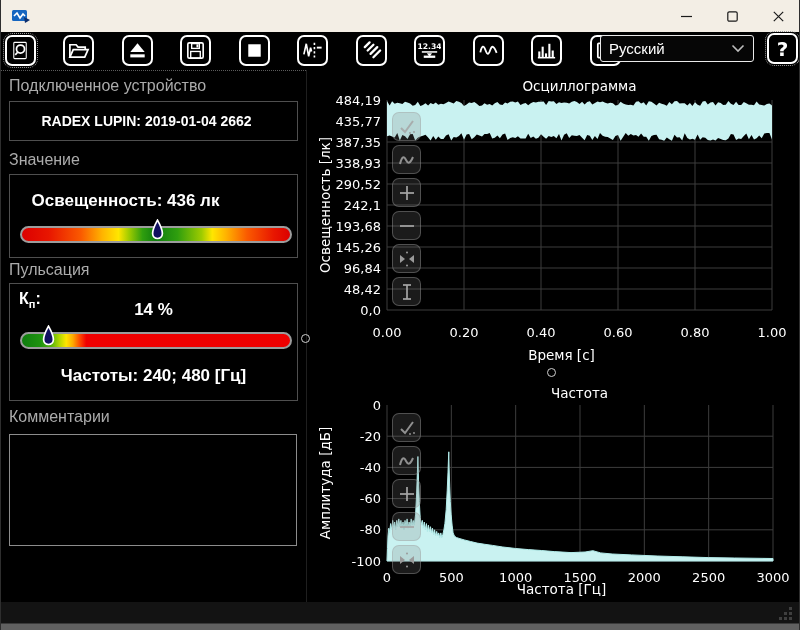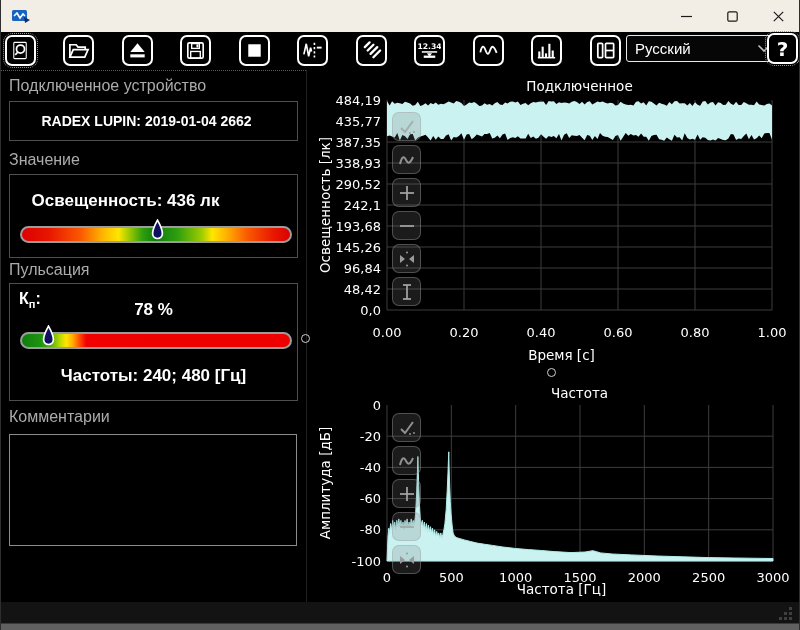--- a/index.html
+++ b/index.html
@@ -13,21 +13,21 @@
   .titlebar { position:absolute; left:0; top:0; width:800px; height:32px; background:#f3eee5; display:flex; align-items:center; }
   .app-icon { margin-left:10px; width:20px; height:18px; flex:0 0 auto; }
   .title-text { margin-left:8px; font-size:12.5px; color:#141414; }
   .win-controls { margin-left:auto; display:flex; height:32px; }
   .win-btn { width:46px; height:32px; display:flex; align-items:center; justify-content:center; }
   
   .toolbar { position:absolute; left:0; top:32px; width:800px; height:36px; background:#000; display:flex; align-items:center;gap:24px; }
   .tb { width:31px; height:31px; margin-left:3.5px; background:#000; border:2px solid #fff; border-radius:7px;
         display:flex; align-items:center; justify-content:center; padding:0; }
   .tb.focused { outline:1px dotted #9a9a9a; outline-offset:1px; }
-  .lang-select { position:absolute; left:625px; top:3px; width:154px; height:27px; border:1px solid #e9e9e9; border-radius:3px;
+  .lang-select { position:absolute; left:599px; top:3px; width:154px; height:27px; border:1px solid #e9e9e9; border-radius:3px;
         background:#060606; color:#fff; font-size:15px; display:flex; align-items:center; padding:0 8px; }
   .lang-select .chev { margin-left:auto; }
   .help-btn { position:absolute; left:766px; top:1px; width:31px; height:31px; background:#000; border:2px solid #fff; border-radius:7px;
         color:#fff; font-size:20px; font-weight:bold; font-family:"DejaVu Sans", sans-serif; line-height:26px; text-align:center;
         outline:1px dotted #9a9a9a; outline-offset:1px; }
   
   .left-panel { position:absolute; left:0; top:70px; width:305px; height:532px; border-top:1px dotted #5c5c5c; }
   .sec-header { position:absolute; left:8px; color:#ababab; font-size:16px; }
   .panel-box { position:absolute; left:8px; width:289px; border:1px solid #4f4f4f; background:#000; }
   .device-text { position:absolute; width:100%; top:11px; text-align:center; color:#fff; font-weight:bold; font-size:14px; padding-right:14px; }
@@ -192,21 +192,21 @@
       <div class="reading-text">Освещенность: 436 лк</div>
       <div class="grad-bar value-bar" style="top:51px;"></div>
       <svg class="droplet" id="value-marker" style="top: 44px; left: 140.86px;" viewBox="0 0 13 23">
         <path d="M6.5 1.2 C6.5 1.2 1.6 10 1.6 14.6 A4.9 4.9 0 0 0 11.4 14.6 C11.4 10 6.5 1.2 6.5 1.2 Z" fill="#101060" stroke="#fff" stroke-width="1.7"></path>
       </svg>
     </div>
 
     <div class="sec-header" style="top:190px;">Пульсация</div>
     <div class="panel-box" style="top:212px; height:118px;">
       <div class="kp-label"><span>К</span><sub>п</sub><span>:</span></div>
-      <div class="kp-value">78 %</div>
+      <div class="kp-value">14 %</div>
       <div class="grad-bar pulse-bar" style="top:48px;"></div>
       <svg class="droplet" id="pulse-marker" style="top: 41px; left: 32.332px;" viewBox="0 0 13 23">
         <path d="M6.5 1.2 C6.5 1.2 1.6 10 1.6 14.6 A4.9 4.9 0 0 0 11.4 14.6 C11.4 10 6.5 1.2 6.5 1.2 Z" fill="#101060" stroke="#fff" stroke-width="1.7"></path>
       </svg>
       <div class="freq-text">Частоты: 240; 480 [Гц]</div>
     </div>
 
     <div class="sec-header" style="top:337px;">Комментарии</div>
     <textarea class="comments-box" style=""></textarea>
   </div>
@@ -271,21 +271,21 @@
       <text x="70" y="495.5" fill="#ffffff" text-anchor="end" font-size="13" font-family="DejaVu Sans, sans-serif">-100</text>
       <text x="76" y="512" fill="#ffffff" text-anchor="middle" font-size="13" font-family="DejaVu Sans, sans-serif">0</text>
       <text x="140.33333333333331" y="512" fill="#ffffff" text-anchor="middle" font-size="13" font-family="DejaVu Sans, sans-serif">500</text>
       <text x="204.66666666666666" y="512" fill="#ffffff" text-anchor="middle" font-size="13" font-family="DejaVu Sans, sans-serif">1000</text>
       <text x="269" y="512" fill="#ffffff" text-anchor="middle" font-size="13" font-family="DejaVu Sans, sans-serif">1500</text>
       <text x="333.3333333333333" y="512" fill="#ffffff" text-anchor="middle" font-size="13" font-family="DejaVu Sans, sans-serif">2000</text>
       <text x="397.6666666666667" y="512" fill="#ffffff" text-anchor="middle" font-size="13" font-family="DejaVu Sans, sans-serif">2500</text>
       <text x="462" y="512" fill="#ffffff" text-anchor="middle" font-size="13" font-family="DejaVu Sans, sans-serif">3000</text>
     </svg>
 
-  <div class="chart-title" style="top:78px;">Подключенное</div>
+  <div class="chart-title" style="top:78px;">Осциллограмма</div>
   <div class="y-label" style="left:324px; top:205px;">Освещенность [лк]</div>
   <div class="x-label" style="top:347px;">Время [с]</div>
 
   <div class="chart-title" style="top:385px;">Частота</div>
   <div class="y-label" style="left:324px; top:483px;">Амплитуда [дБ]</div>
   <div class="x-label" style="top:581px;">Частота [Гц]</div>
 
   <div id="osc-tools">
       <button class="chart-tool" style="top: 112px;">
         <svg width="26" height="26" viewBox="0 0 26 26">

